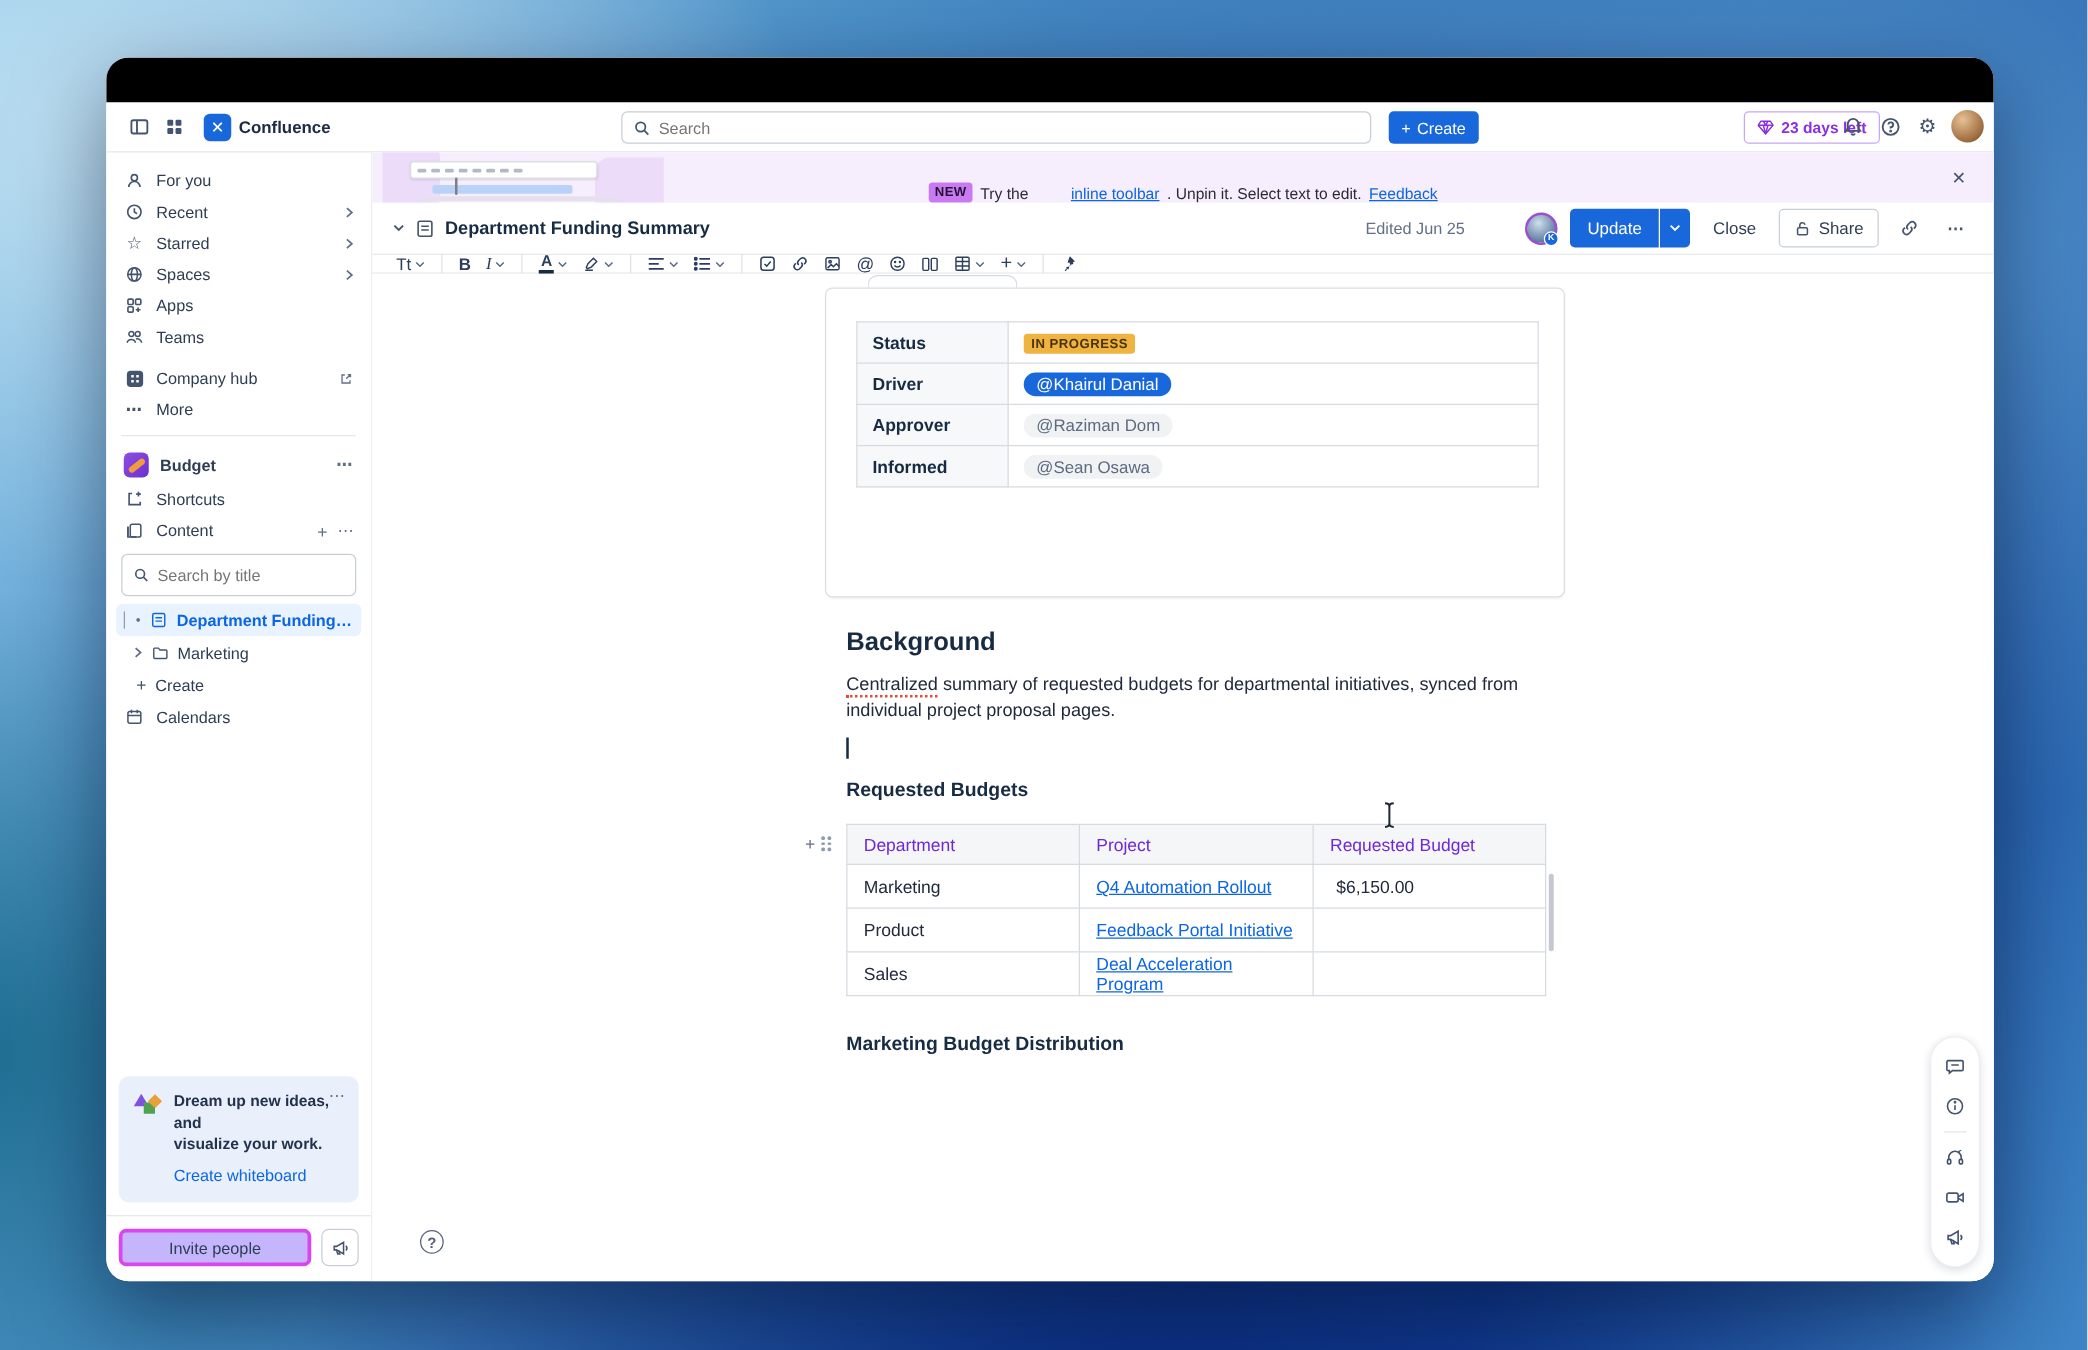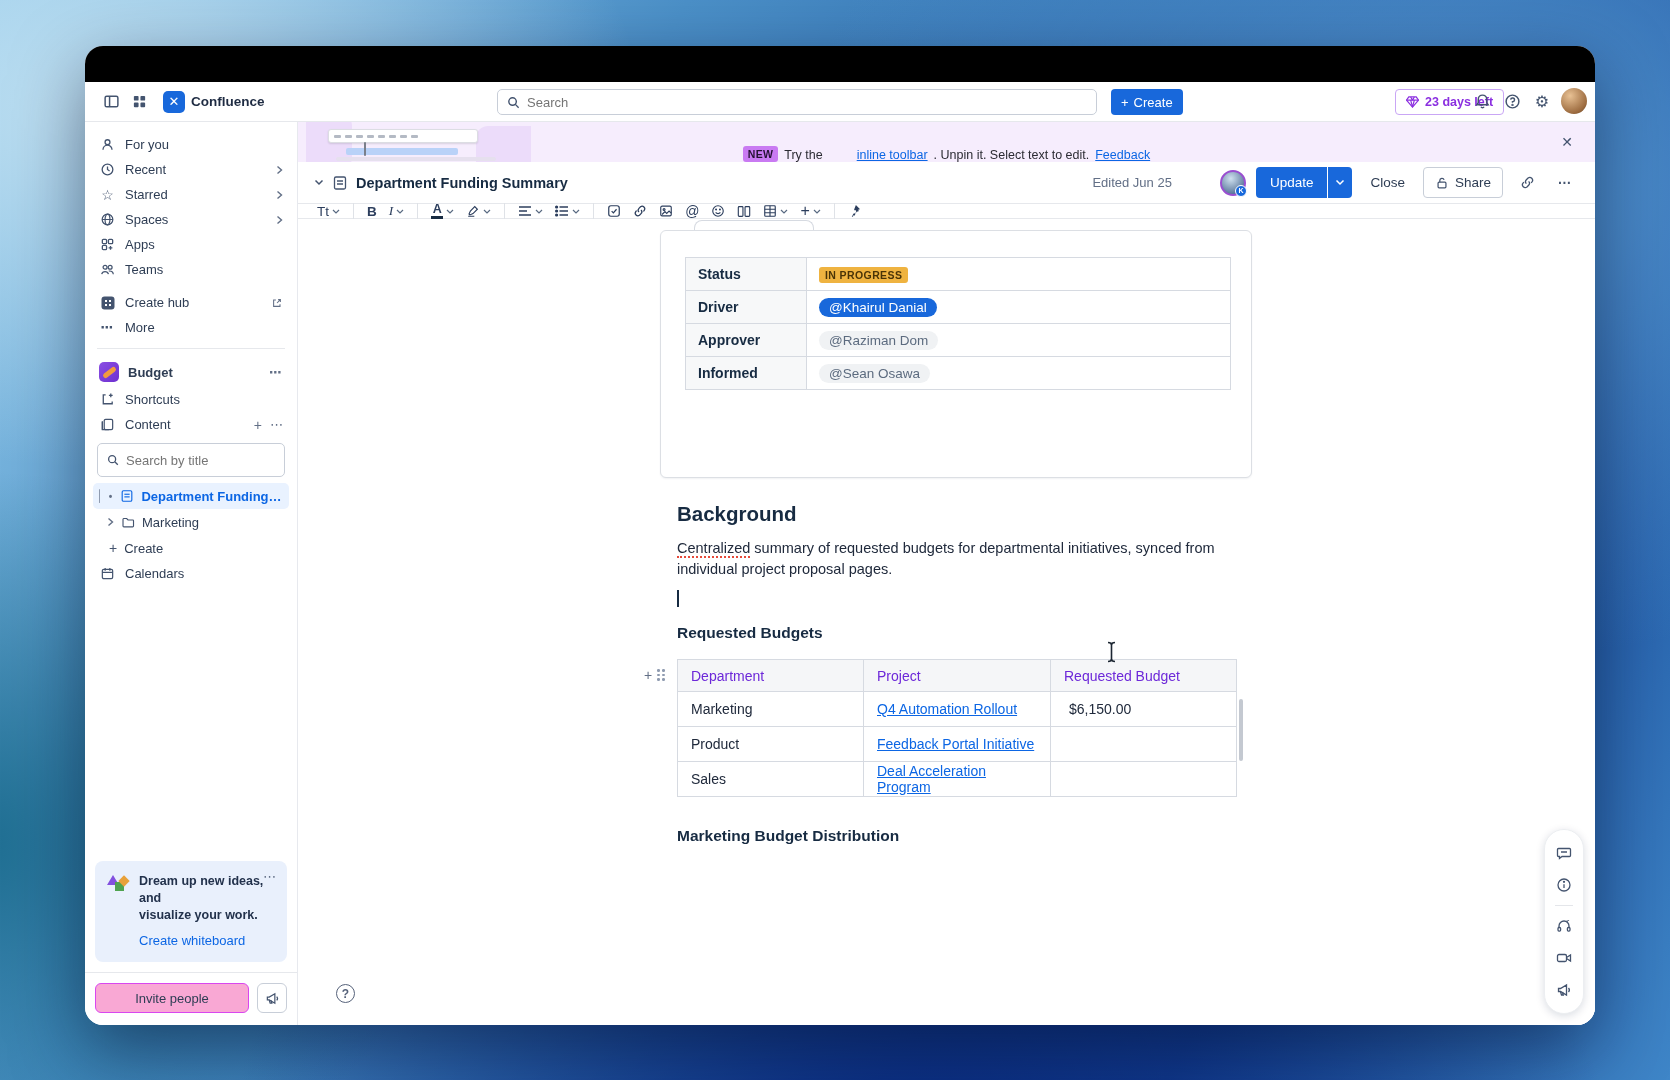--- a/index.html
+++ b/index.html
@@ -45,21 +45,21 @@
   .bullet{color:#626f86;font-size:10px;width:8px;text-align:center;}
   .dragbar{width:2px;height:14px;background:#8f9bb0;border-radius:1px;}
   .promo{margin:0 2px;background:#e9f0fc;border-radius:8px;padding:12px 12px 12px 12px;display:flex;gap:10px;position:relative;}
   .promo .txt{font-size:12.5px;font-weight:bold;color:#23324c;line-height:17px;}
   .promo a{display:inline-block;margin-top:8px;color:#0c66e4;font-size:13px;font-weight:normal;text-decoration:none;cursor:pointer;}
   .shapes{width:22px;height:22px;position:relative;flex:0 0 auto;}
   .shapes .tri{position:absolute;left:0;top:2px;width:0;height:0;border-left:6px solid transparent;border-right:6px solid transparent;border-bottom:10px solid #8250df;}
   .shapes .sq{position:absolute;left:8px;top:9px;width:9px;height:9px;background:#4fa34f;}
   .shapes .dia{position:absolute;left:13px;top:4px;width:8px;height:8px;background:#e8a13a;transform:rotate(45deg);}
   .inviterow{border-top:1px solid #e6e8ec;margin:10px -8px 0;padding:10px 10px 0;display:flex;gap:8px;}
-  .invitebtn{flex:1;height:30px;border:1px solid #d946ef;border-radius:6px;background:#f9a8d4;font-size:13px;color:#2e3d54;cursor:pointer;}
+  .invitebtn{flex:1;height:30px;border:3px solid #d946ef;border-radius:6px;background:#c4b5fd;font-size:13px;color:#2e3d54;cursor:pointer;}
   .sqbtn{width:30px;height:30px;border:1px solid #c8ced8;border-radius:6px;background:#fff;display:flex;align-items:center;justify-content:center;color:#44546f;cursor:pointer;}
   
   .main{flex:1;display:flex;flex-direction:column;min-width:0;position:relative;background:#fff;}
   .banner{height:40px;flex:0 0 auto;background:#f6edfd;position:relative;display:flex;align-items:flex-end;justify-content:center;gap:6px;font-size:12.5px;color:#2b2b33;}
   .illus{position:absolute;left:8px;top:0;width:225px;height:40px;overflow:hidden;}
   .blob{position:absolute;background:#ecdcfa;border-radius:12px;}
   .minibar{position:absolute;left:22px;top:7px;width:150px;height:14px;background:#fff;border:1px solid #dcdde3;border-radius:3px;box-shadow:0 1px 2px rgba(0,0,0,.12);display:flex;align-items:center;gap:4px;padding:0 5px;}
   .minibar i{display:block;width:7px;height:3px;background:#b4bac4;border-radius:1px;}
   .mline{position:absolute;border-radius:2px;}
   .newbadge{background:#c97af2;color:#241233;font-size:10.5px;font-weight:bold;border-radius:3px;padding:2px 5px;letter-spacing:.3px;}
@@ -262,21 +262,21 @@
         <div class="sitem">
           <span class="ic">
               <svg width="16" height="16" viewBox="0 0 16 16">
                 <rect x="1.5" y="1.5" width="13" height="13" rx="3" fill="#44546f"></rect>
                 <rect x="5" y="5" width="2" height="2" fill="#fff"></rect>
                 <rect x="9" y="5" width="2" height="2" fill="#fff"></rect>
                 <rect x="5" y="9" width="2" height="2" fill="#fff"></rect>
                 <rect x="9" y="9" width="2" height="2" fill="#fff"></rect>
               </svg>
             </span>
-          <span>Create hub</span>
+          <span>Company hub</span>
           <span class="rchev">
               <svg width="12" height="12" viewBox="0 0 16 16" fill="none" stroke="#626f86" stroke-width="1.4">
                 <path d="M6.5 4H3.5v8.5H12V9.5M9.5 3.5H12.5V6.5M12.5 3.5 8 8"></path>
               </svg>
             </span>
         </div>
         <div class="sitem">
           <span class="ic" style="letter-spacing:1px;font-weight:bold;">⋯</span>
           <span>More</span>
         </div>

